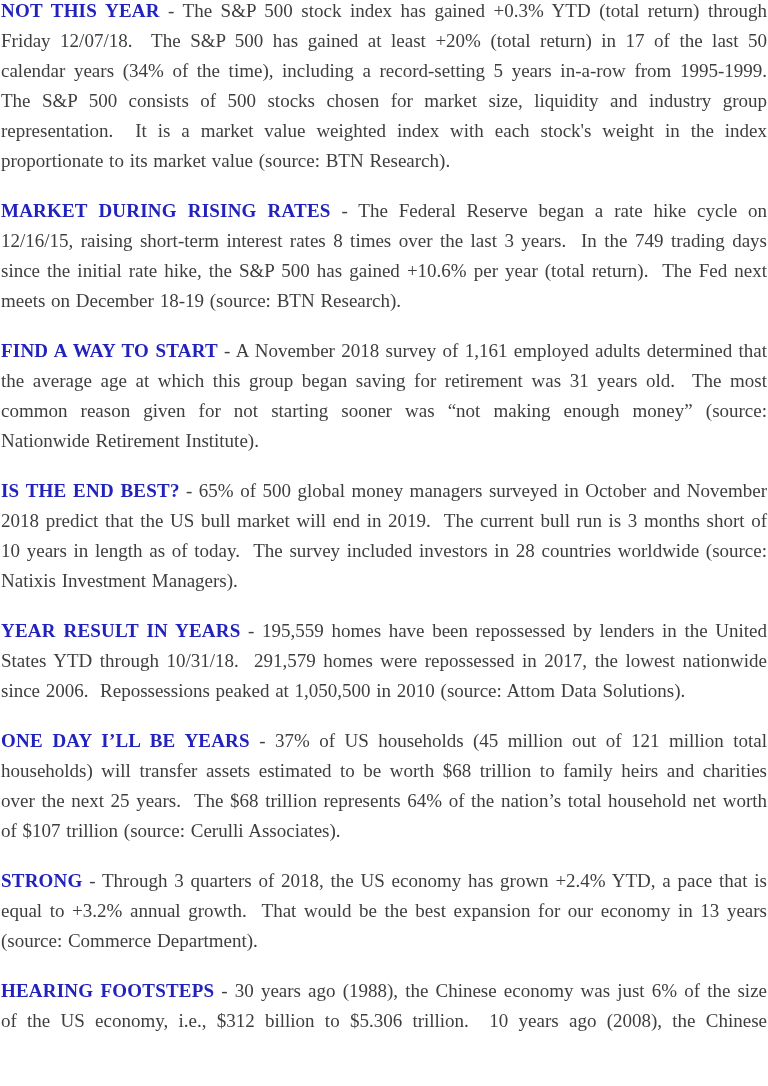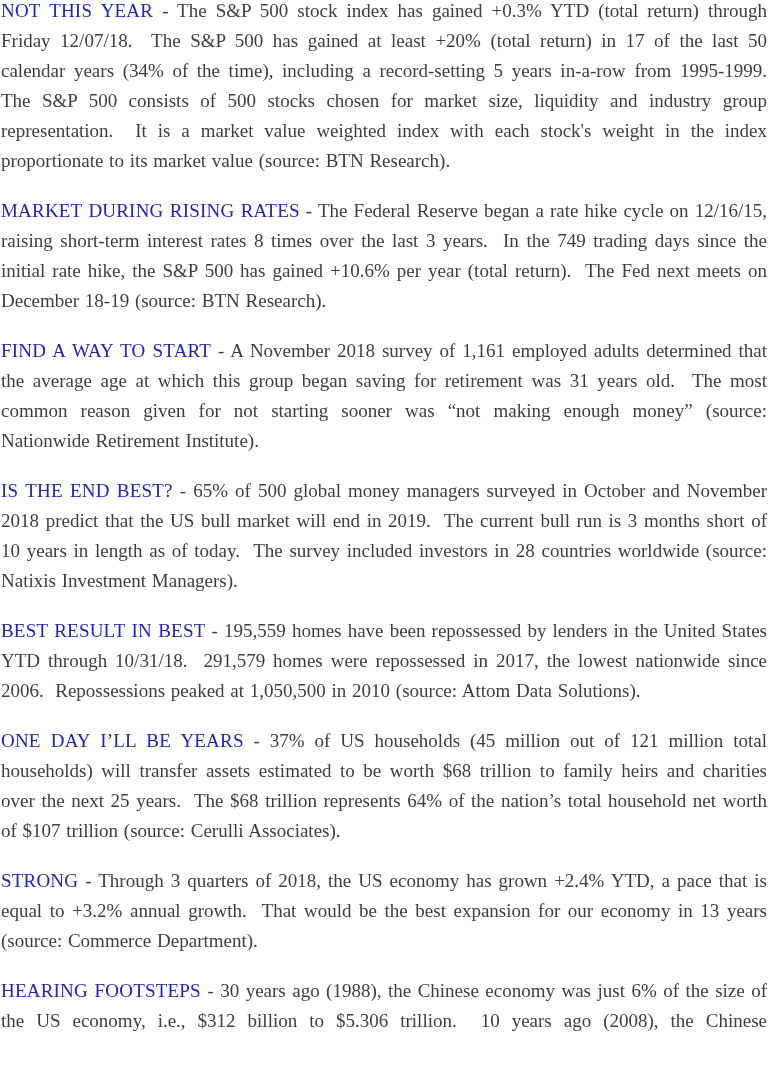--- a/index.html
+++ b/index.html
@@ -24,29 +24,29 @@
     margin: 0 0 20px 0;
     text-align: justify;
     text-align-last: left;
     white-space: pre-wrap;
     word-spacing: 1px;
   }
   .para:first-child { margin-top: -4px; }
   .para.cut { text-align-last: justify; margin-bottom: 13px; }
   .hd {
     color: var(--heading-color, #2222bd);
-    font-weight: normal;
+    font-weight: bold;
     letter-spacing: 0.2px;
   }
 </style>
 </head>
 <body style="background: rgb(255, 255, 255);">
 
 <div class="newsletter">
   <p class="para"><span class="hd">NOT THIS YEAR</span> <span>- The S&amp;P 500 stock index has gained +0.3% YTD (total return) through Friday 12/07/18.  The S&amp;P 500 has gained at least +20% (total return) in 17 of the last 50 calendar years (34% of the time), including a record-setting 5 years in-a-row from 1995-1999.  The S&amp;P 500 consists of 500 stocks chosen for market size, liquidity and industry group representation.  It is a market value weighted index with each stock's weight in the index proportionate to its market value (source: BTN Research).</span></p>
   <p class="para"><span class="hd">MARKET DURING RISING RATES</span> <span>- The Federal Reserve began a rate hike cycle on 12/16/15, raising short-term interest rates 8 times over the last 3 years.  In the 749 trading days since the initial rate hike, the S&amp;P 500 has gained +10.6% per year (total return).  The Fed next meets on December 18-19 (source: BTN Research).</span></p>
   <p class="para"><span class="hd">FIND A WAY TO START</span> <span>- A November 2018 survey of 1,161 employed adults determined that the average age at which this group began saving for retirement was 31 years old.  The most common reason given for not starting sooner was “not making enough money” (source: Nationwide Retirement Institute).</span></p>
   <p class="para"><span class="hd">IS THE END BEST?</span> <span>- 65% of 500 global money managers surveyed in October and November 2018 predict that the US bull market will end in 2019.  The current bull run is 3 months short of 10 years in length as of today.  The survey included investors in 28 countries worldwide (source: Natixis Investment Managers).</span></p>
-  <p class="para"><span class="hd">BEST RESULT IN BEST</span> <span>- 195,559 homes have been repossessed by lenders in the United States YTD through 10/31/18.  291,579 homes were repossessed in 2017, the lowest nationwide since 2006.  Repossessions peaked at 1,050,500 in 2010 (source: Attom Data Solutions).</span></p>
+  <p class="para"><span class="hd">YEAR RESULT IN YEARS</span> <span>- 195,559 homes have been repossessed by lenders in the United States YTD through 10/31/18.  291,579 homes were repossessed in 2017, the lowest nationwide since 2006.  Repossessions peaked at 1,050,500 in 2010 (source: Attom Data Solutions).</span></p>
   <p class="para"><span class="hd">ONE DAY I’LL BE YEARS</span> <span>- 37% of US households (45 million out of 121 million total households) will transfer assets estimated to be worth $68 trillion to family heirs and charities over the next 25 years.  The $68 trillion represents 64% of the nation’s total household net worth of $107 trillion (source: Cerulli Associates).</span></p>
   <p class="para"><span class="hd">STRONG</span> <span>- Through 3 quarters of 2018, the US economy has grown +2.4% YTD, a pace that is equal to +3.2% annual growth.  That would be the best expansion for our economy in 13 years (source: Commerce Department).</span></p>
   <p class="para cut"><span class="hd">HEARING FOOTSTEPS</span> <span>- 30 years ago (1988), the Chinese economy was just 6% of the size of the US economy, i.e., $312 billion to $5.306 trillion.  10 years ago (2008), the Chinese</span></p>
 </div>
 
 </body></html>

